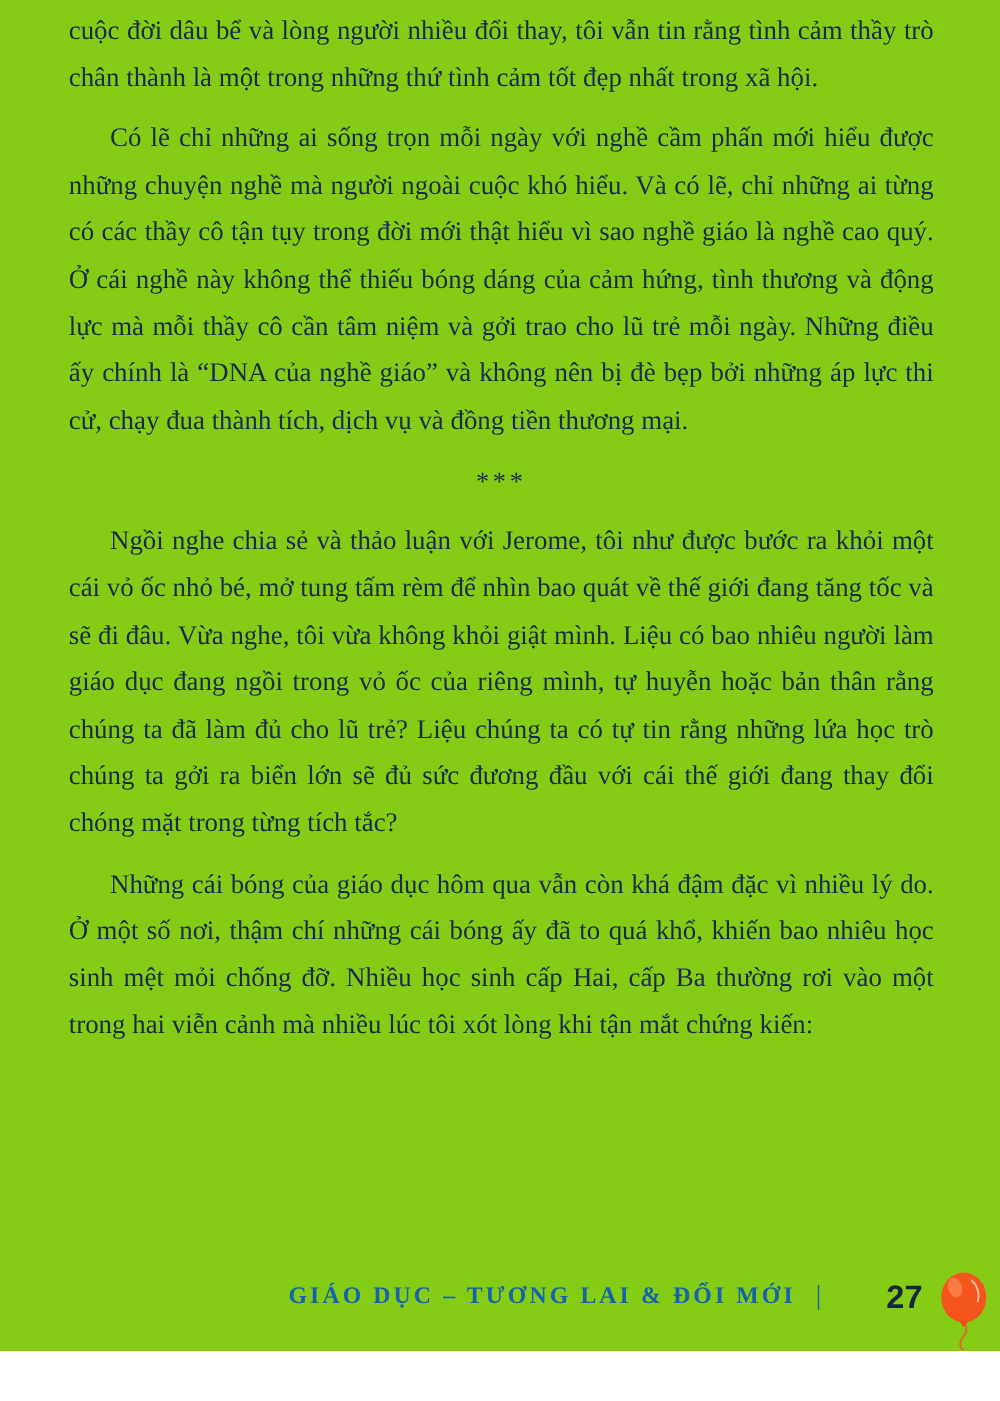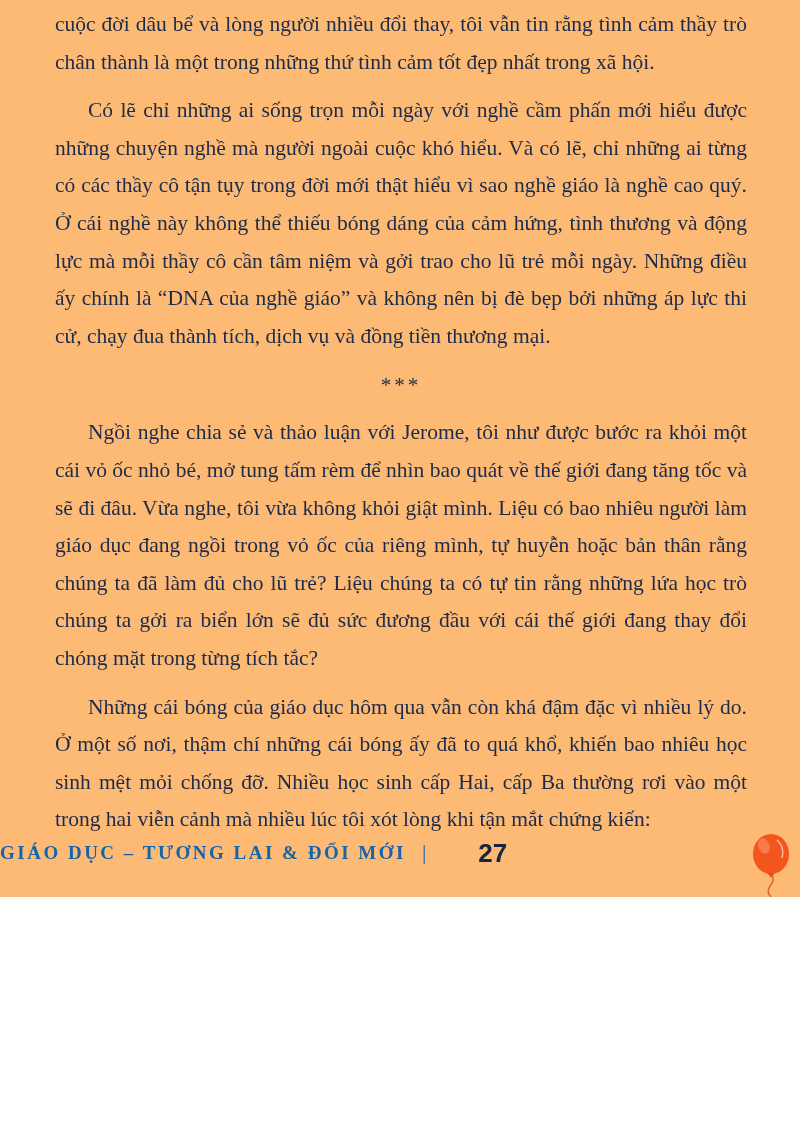--- a/index.html
+++ b/index.html
@@ -3,22 +3,22 @@
 <meta charset="utf-8">
 <style>
   html, body {
     margin: 0;
     padding: 0;
     background: #ffffff;
   }
   .page {
     position: relative;
     width: 800px;
-    height: 897px;
-    background: #fdba74;
+    height: 1081px;
+    background: #84cc16;
     overflow: hidden;
     font-family: "Liberation Serif", "DejaVu Serif", serif;
   }
   .content {
     position: absolute;
     top: 6px;
     left: 55px;
     width: 692px;
   }
   .para {
@@ -41,20 +41,21 @@
     letter-spacing: 3px;
   }
   .footer {
     position: absolute;
     left: 0;
     right: 62px;
     bottom: 22px;
     height: 44px;
     display: flex;
     align-items: center;
+    justify-content: flex-end;
     gap: 16px;
   }
   .footer-title {
     color: #1563ac;
     font-size: 19px;
     letter-spacing: 2.5px;
     font-weight: 600;
     white-space: nowrap;
   }
   .footer-divider {

